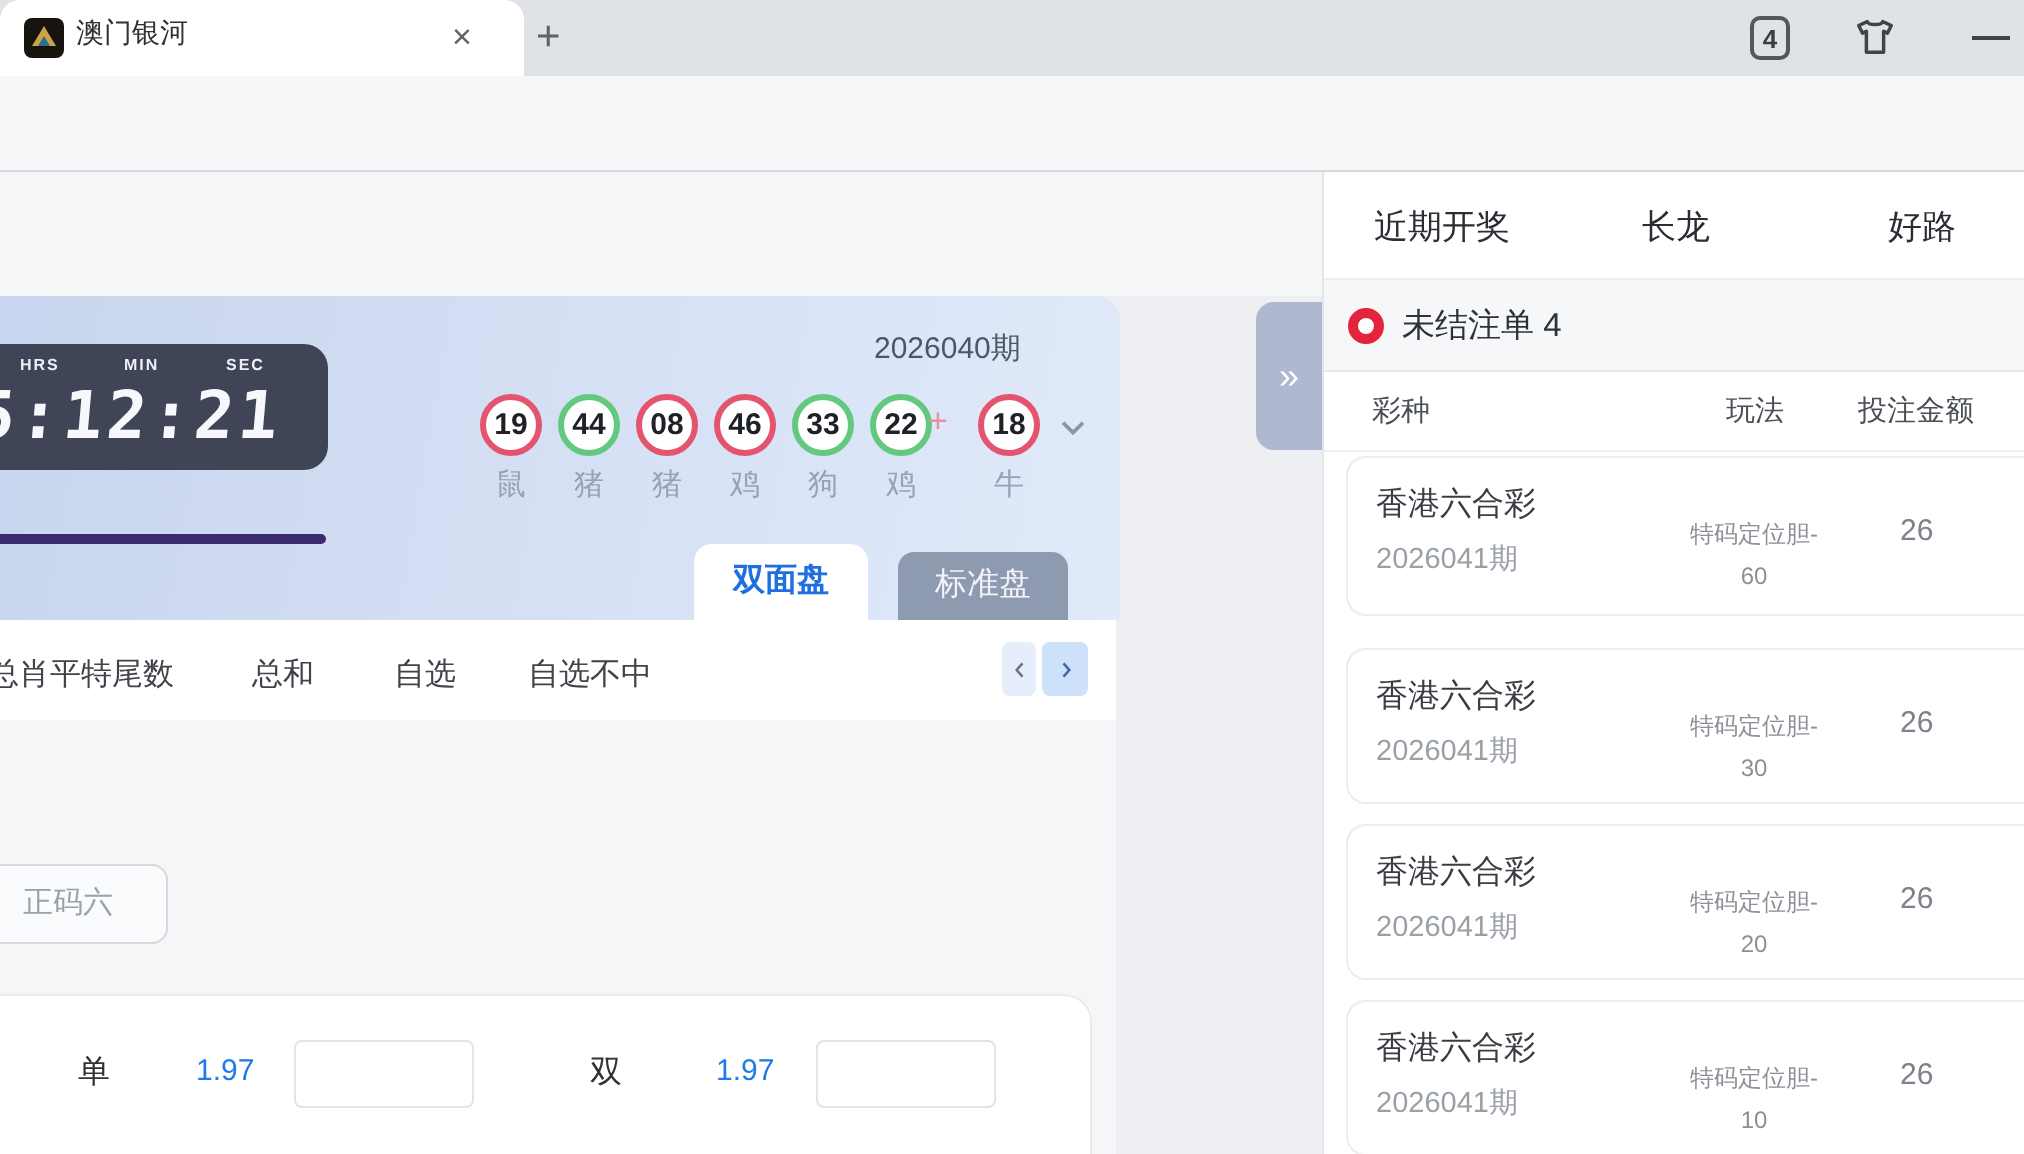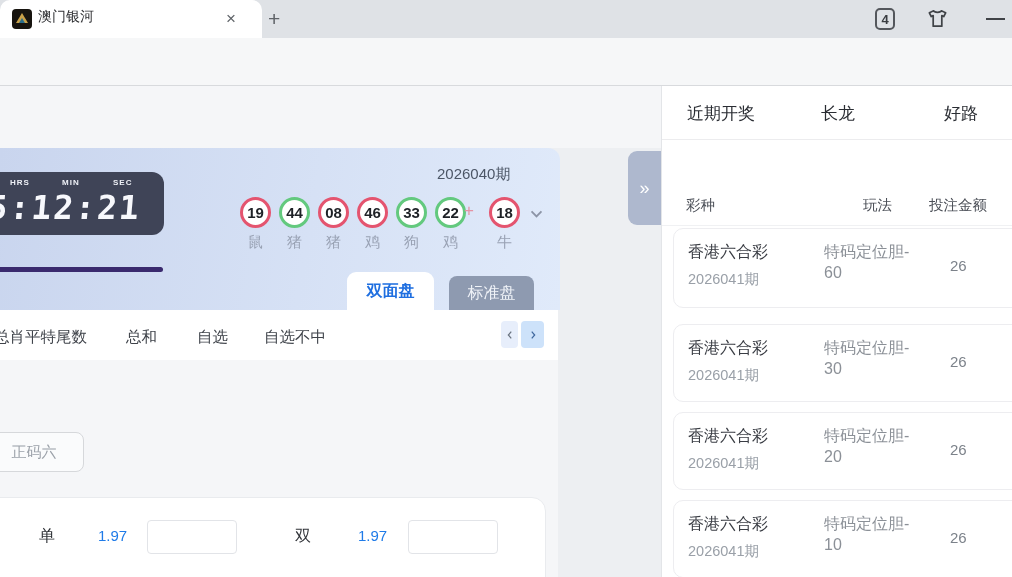--- a/index.html
+++ b/index.html
@@ -92,22 +92,22 @@
     background:#fff; border:5px solid #e4243c; }
   .unsettled-text { position:absolute; left:39px; top:12px; font-size:16.5px; color:#2e3238; }
   .p-cols { position:absolute; left:0; top:100px; width:100%; height:40px; border-bottom:1px solid #f0f1f3; }
   .p-col { position:absolute; top:10px; font-size:14.5px; color:#4b4f57; }
   .pc0 { left:24px; } .pc1 { left:201px; } .pc2 { left:267px;text-align:right; }
   .order-row { position:absolute; left:11px; width:390px; height:78px; background:#fff;
     border:1px solid #ededf0; border-radius:10px; }
   .or0 { top:142px; height:80px; } .or1 { top:238px; } .or2 { top:326px; } .or3 { top:414px; }
   .o-name { position:absolute; left:14px; top:13px; font-size:16px; color:#3a3d44;text-align:center; }
   .o-period { position:absolute; left:14px; top:41px; font-size:14.5px; color:#9aa0a8; }
-  .o-play { position:absolute; left:150px; top:12px; width:106px; text-align:left;
-    font-size:16px; color:#8b9097; line-height:21px; }
+  .o-play { position:absolute; left:150px; top:28px; width:106px; text-align:center;
+    font-size:12px; color:#8b9097; line-height:21px; }
   .o-amount { position:absolute; left:276px; top:28px; font-size:15px; color:#7c828a; }
 
   .collapse-handle { left:628px; top:151px; width:33px; height:74px; background:#aeb8ce;
     border-radius:9px 0 0 9px; color:#ffffff; font-size:18px;
     display:flex; align-items:center; justify-content:center; }
 </style>
 </head>
 <body>
 
 <div class="abs tabbar">
@@ -281,20 +281,24 @@
     <input class="bet-input b-i1" type="text" style="">
   </div>
 </div>
 
 <div class="abs panel">
   <div class="p-tabs-row">
     <span class="p-tab pt0">近期开奖</span>
     <span class="p-tab pt1">长龙</span>
     <span class="p-tab pt2">好路</span>
   </div>
+  <div class="unsettled">
+    <div class="red-donut"></div>
+    <span class="unsettled-text">未结注单 4</span>
+  </div>
   <div class="p-cols">
     <span class="p-col pc0">彩种</span>
     <span class="p-col pc1">玩法</span>
     <span class="p-col pc2">投注金额</span>
   </div>
 
   <div class="order-row or0">
     <span class="o-name">香港六合彩</span>
     <span class="o-period">2026041期</span>
     <div class="o-play"><span>特码定位胆-</span><br><span>60</span></div>

